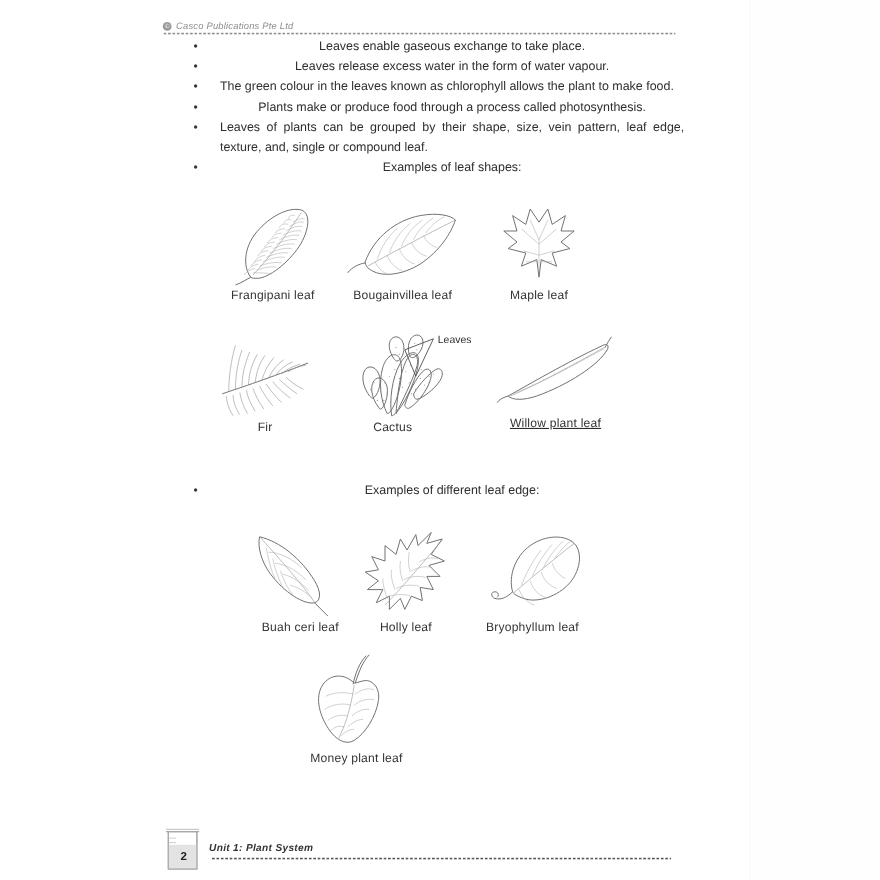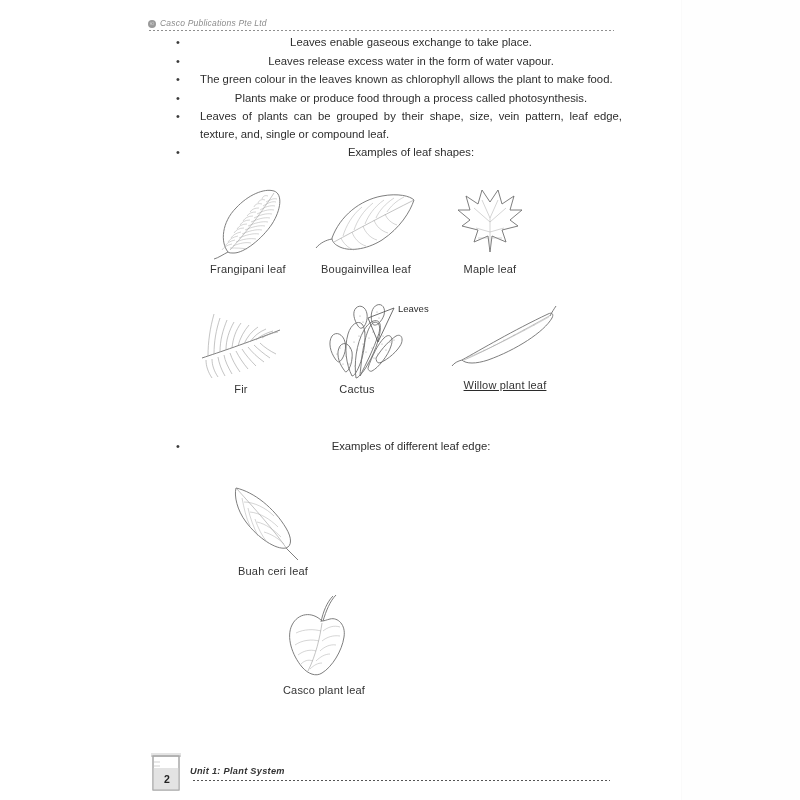--- a/index.html
+++ b/index.html
@@ -384,41 +384,77 @@
         <path d="M33 42 C42 44 50 50 57 57"></path>
         <path d="M40 52 C47 54 54 58 60 64"></path>
         <path d="M18 18 C20 28 22 38 26 46"></path>
         <path d="M24 28 C26 38 30 48 34 56"></path>
         <path d="M31 39 C34 48 38 56 43 62"></path>
       </g>
     </svg>
     <div class="fig-caption">Buah ceri leaf</div>
   </div>
 
-
+  <div class="fig" style="left:326px; top:480px; width:86px;">
+    <svg width="86" height="82" viewBox="0 0 86 82">
+      <path class="leafline" d="M76 10 L62 14 L66 4 L54 16 L52 6 L44 20 L38 10 L34 24 L24 16 L24 30 L12 26 L18 38 L6 40 L18 48 L8 56 L22 56 L16 68 L28 62 L28 74 L38 64 L42 74 L48 62 L58 66 L56 54 L68 56 L62 44 L74 44 L64 34 L78 30 L66 24 L76 10 Z"></path>
+      <path class="veinline" d="M24 70 C38 56 58 32 76 11"></path>
+      <g class="thinvein">
+        <path d="M28 62 C34 60 42 60 48 62"></path>
+        <path d="M34 55 C40 52 48 51 55 53"></path>
+        <path d="M41 47 C47 44 54 43 61 45"></path>
+        <path d="M48 39 C54 36 60 34 67 36"></path>
+        <path d="M55 31 C60 28 66 26 72 28"></path>
+        <path d="M26 64 C24 58 22 52 22 46"></path>
+        <path d="M33 56 C31 50 29 44 30 38"></path>
+        <path d="M40 48 C38 42 37 36 38 30"></path>
+        <path d="M47 40 C45 34 45 28 46 22"></path>
+      </g>
+    </svg>
+    <div class="fig-caption">Holly leaf</div>
+  </div>
+
+  <div class="fig" style="left:434px; top:480px; width:100px;">
+    <svg width="100" height="82" viewBox="0 0 100 82">
+      <path class="leafline" d="M32 58 C28 44 34 26 48 16 C62 6 80 6 88 14 C96 22 94 40 82 52 C70 64 52 68 42 64 C36 62 33 60 32 58 Z"></path>
+      <path class="leafline" d="M32 58 C28 62 22 66 16 64 C12 63 12 58 16 58 C19 58 20 61 18 63"></path>
+      <path class="veinline" d="M33 59 C48 46 70 28 88 14"></path>
+      <g class="thinvein">
+        <path d="M40 52 C44 42 50 30 58 20"></path>
+        <path d="M50 44 C54 34 60 24 68 15"></path>
+        <path d="M60 36 C64 28 70 19 78 12"></path>
+        <path d="M70 28 C74 22 80 15 86 11"></path>
+        <path d="M38 56 C40 62 45 68 52 70"></path>
+        <path d="M48 48 C50 55 55 61 62 63"></path>
+        <path d="M58 40 C60 47 65 52 72 55"></path>
+        <path d="M68 32 C70 38 74 43 80 46"></path>
+      </g>
+    </svg>
+    <div class="fig-caption">Bryophyllum leaf</div>
+  </div>
 
   <div class="fig" style="left:274px; top:595px; width:100px;">
     <svg width="100" height="86" viewBox="0 0 100 86">
       <path class="leafline" d="M48 26 C38 16 24 18 18 30 C12 42 18 60 28 72 C34 79 42 82 48 78 C58 72 68 56 70 42 C72 30 64 22 56 24 C52 25 50 26 48 26 Z"></path>
       <path class="leafline" d="M49 26 C52 16 56 6 62 0"></path>
       <path class="leafline" d="M47 27 C49 17 53 7 59 1"></path>
       <path class="veinline" d="M48 28 C46 42 42 60 34 76"></path>
       <g class="thinvein">
         <path d="M47 36 C40 34 30 34 22 38"></path>
         <path d="M45 46 C38 44 28 45 21 50"></path>
         <path d="M42 56 C36 54 29 56 24 60"></path>
         <path d="M39 66 C34 64 30 66 27 69"></path>
         <path d="M49 36 C54 32 60 30 66 32"></path>
         <path d="M48 46 C53 42 59 40 66 41"></path>
         <path d="M46 56 C50 52 56 49 62 50"></path>
         <path d="M42 66 C46 62 51 59 56 59"></path>
         <path d="M36 74 C40 70 44 68 48 68"></path>
       </g>
     </svg>
-    <div class="fig-caption">Casco plant leaf</div>
+    <div class="fig-caption">Money plant leaf</div>
   </div>
 
 
   <div id="footer">
     <svg id="beaker" viewBox="0 0 34 40">
       <rect x="3" y="4" width="26" height="34" fill="#ffffff" stroke="#a8a8a8" stroke-width="1"></rect>
       <rect x="3" y="16" width="26" height="22" fill="#e3e3e3" stroke="none"></rect>
       <rect x="3" y="4" width="26" height="34" fill="none" stroke="#a8a8a8" stroke-width="1"></rect>
       <line x1="1" y1="4" x2="31" y2="4" stroke="#a8a8a8" stroke-width="1"></line>
       <line x1="1" y1="2" x2="31" y2="2" stroke="#c9c9c9" stroke-width="1"></line>

